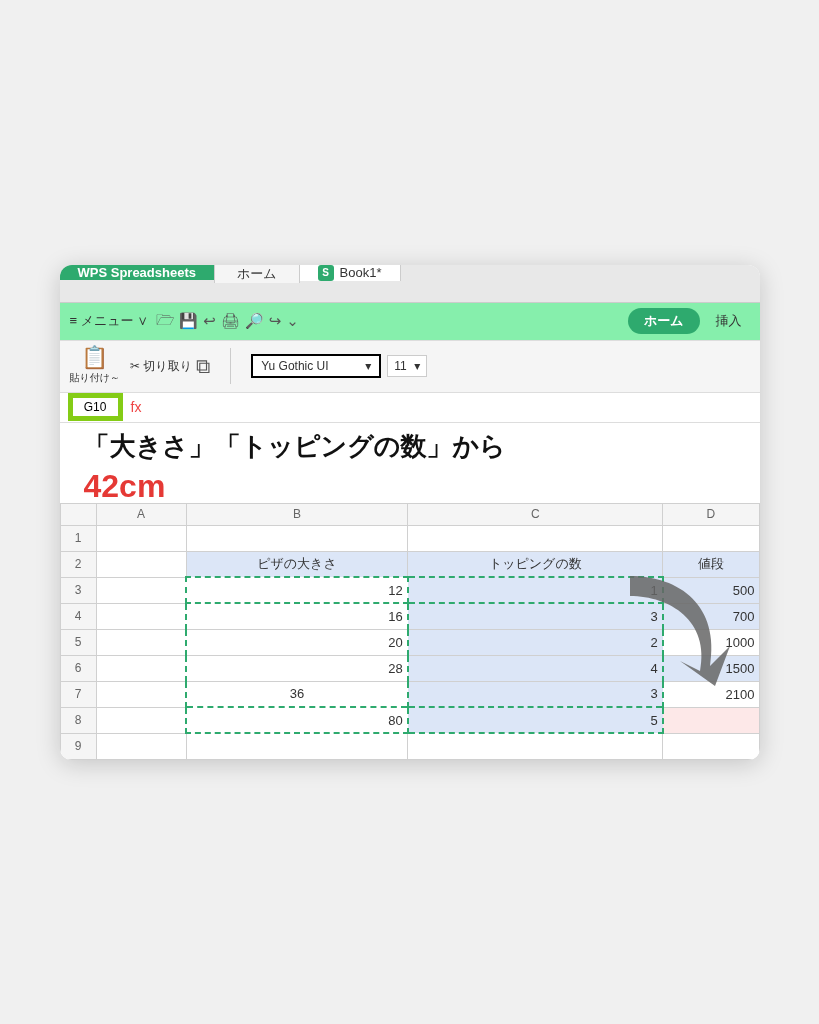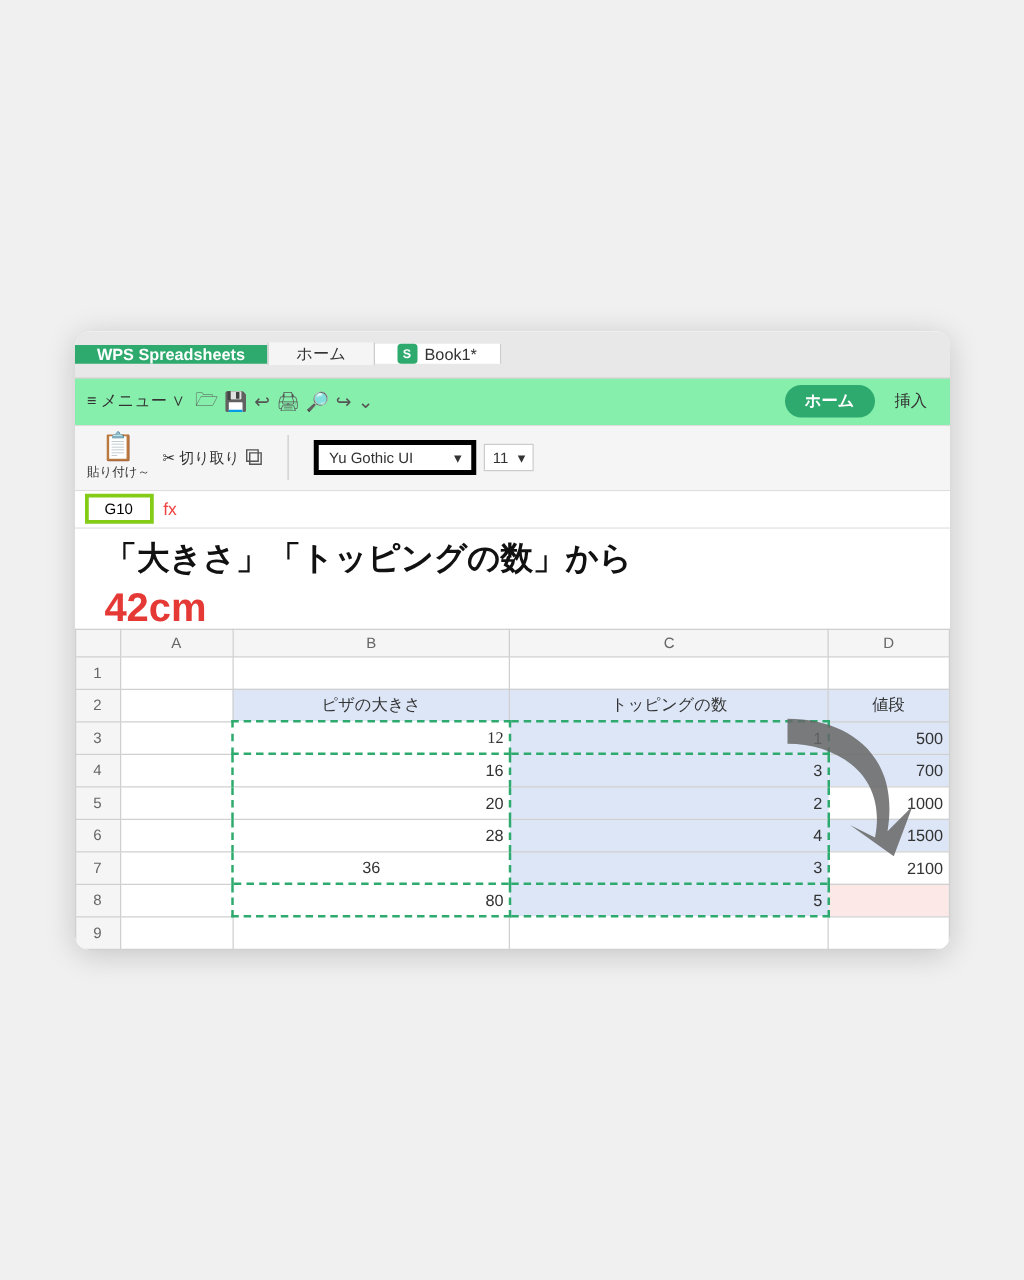--- a/index.html
+++ b/index.html
@@ -20,21 +20,21 @@
       background: #fff;
       border-radius: 12px;
       box-shadow: 0 4px 24px rgba(0,0,0,0.18);
       overflow: hidden;
       position: relative;
     }
 
     
     .tab-bar {
       display: flex;
-      align-items: center;
+      align-items: flex-start;
       background: #e8e8e8;
       height: 38px;
       border-bottom: 1px solid #ccc;
     }
 
     .tab-wps {
       background: #2eaa6e;
       color: #fff;
       font-size: 13px;
       font-weight: bold;
@@ -171,21 +171,21 @@
 
     .font-selector {
       display: flex;
       align-items: center;
       gap: 6px;
       font-size: 12px;
       color: #333;
     }
 
     .font-name-box {
-      border: 4px solid #000000;
+      border: 2px solid #000000;
       background: #fff;
       padding: 3px 8px;
       font-size: 12px;
       min-width: 130px;
       display: flex;
       align-items: center;
       justify-content: space-between;
     }
 
     .font-size-box {
@@ -204,21 +204,21 @@
       background: #fff;
       border-bottom: 1px solid #ddd;
       display: flex;
       align-items: center;
       padding: 3px 8px;
       gap: 8px;
       height: 30px;
     }
 
     .cell-ref {
-      border: 3px solid #84cc16;
+      border: 5px solid #84cc16;
       padding: 2px 8px;
       font-size: 12px;
       min-width: 55px;
       text-align: center;
       background: #fff;
     }
 
     .formula-icon {
       font-size: 14px;
       color: #ef4444;
@@ -419,21 +419,21 @@
           <td class="row-header">2</td>
           <td class="cell-empty"></td>
           <td class="cell-header">ピザの大きさ</td>
           <td class="cell-header">トッピングの数</td>
           <td class="cell-header">値段</td>
         </tr>
 
         <tr>
           <td class="row-header">3</td>
           <td class="cell-empty"></td>
-          <td class="cell-white" style="text-align:right;border:2px dashed #2eaa6e;font-family:Liberation Serif, serif;">12</td>
+          <td class="cell-white" style="text-align:right;border:2px dashed #2eaa6e;">12</td>
           <td class="cell-blue" style="text-align:right;border:2px dashed #2eaa6e;">1</td>
           <td class="cell-blue" style="text-align:right;">500</td>
         </tr>
 
         <tr>
           <td class="row-header">4</td>
           <td class="cell-empty"></td>
           <td class="cell-white" style="text-align:right;border-left:2px dashed #2eaa6e;border-right:2px dashed #2eaa6e;">16</td>
           <td class="cell-blue" style="text-align:right;border-right:2px dashed #2eaa6e;">3</td>
           <td class="cell-blue" style="text-align:right;">700</td>

